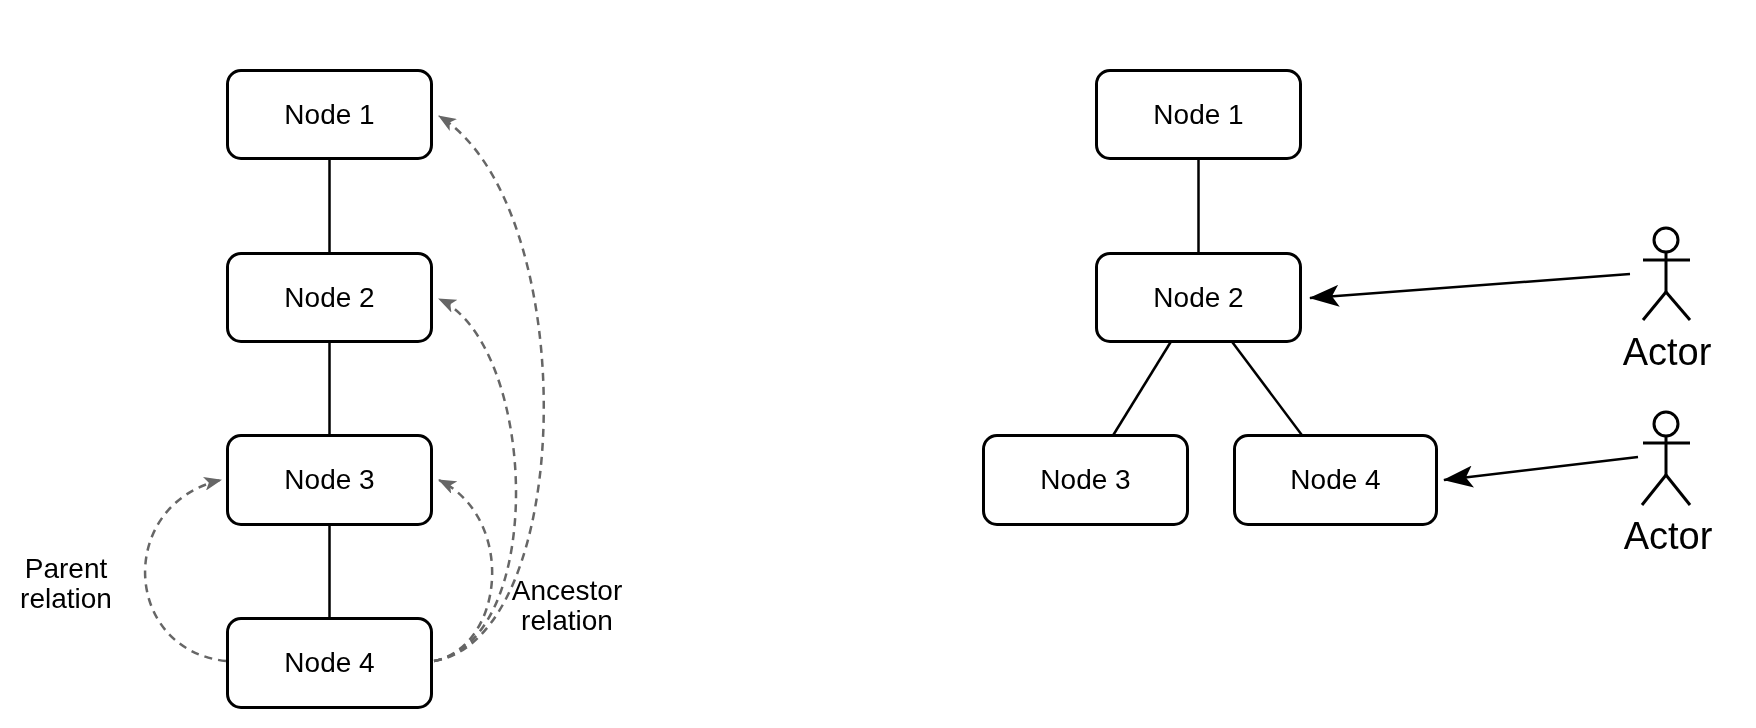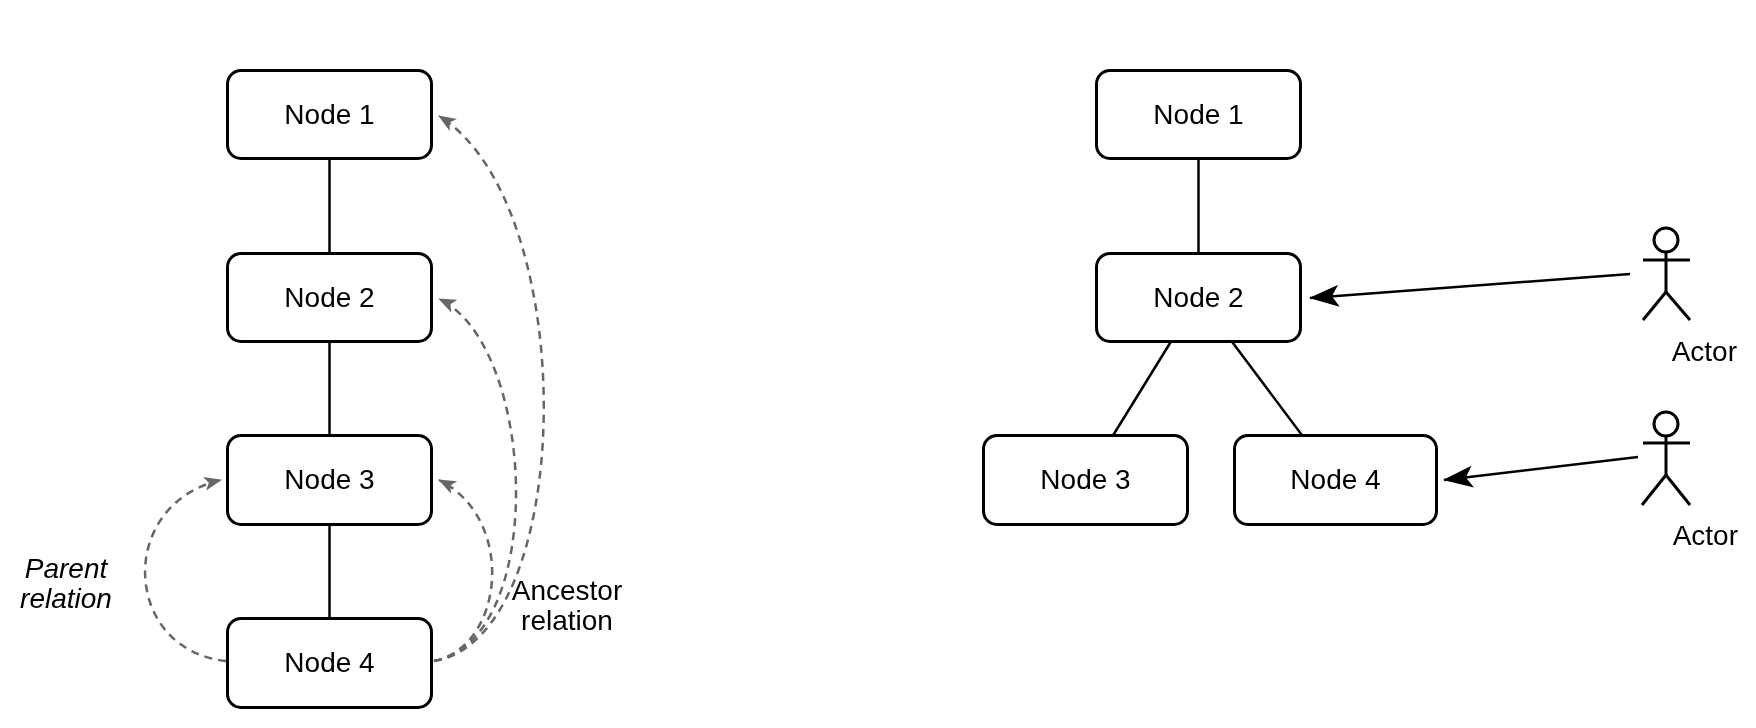--- a/index.html
+++ b/index.html
@@ -39,23 +39,23 @@
   }
   .free-label {
     position: absolute;
     font-size: 28px;
     line-height: 30px;
     text-align: center;
     white-space: nowrap;
   }
   .actor-label {
     position: absolute;
-    font-size: 28px;
+    font-size: 38px;
     line-height: 30px;
-    text-align: right;
+    text-align: center;
     white-space: nowrap;
   }
 </style>
 </head>
 <body>
 
 <div class="canvas">
 
   <svg class="svg-layer" width="1756" height="728" viewBox="0 0 1756 728" xmlns="http://www.w3.org/2000/svg">
     <defs>
@@ -106,21 +106,21 @@
   <div class="node" style="left:226px; top:242px; width:207px; height:91px;">
     <span>Node 2</span>
   </div>
   <div class="node" style="left:226px; top:424px; width:207px; height:92px;">
     <span>Node 3</span>
   </div>
   <div class="node" style="left:226px; top:607px; width:207px; height:92px;">
     <span>Node 4</span>
   </div>
 
-  <div class="free-label" style="left:0px; top:544px; width:132px;font-style:italic;">
+  <div class="free-label" style="left:0px; top:544px; width:132px;">
     <div>Parent</div>
     <div>relation</div>
   </div>
   <div class="free-label" style="left:492px; top:566px; width:150px;">
     <div>Ancestor</div>
     <div>relation</div>
   </div>
 
   <div class="node" style="left:1095px; top:59px; width:207px; height:91px;">
     <span>Node 1</span>

